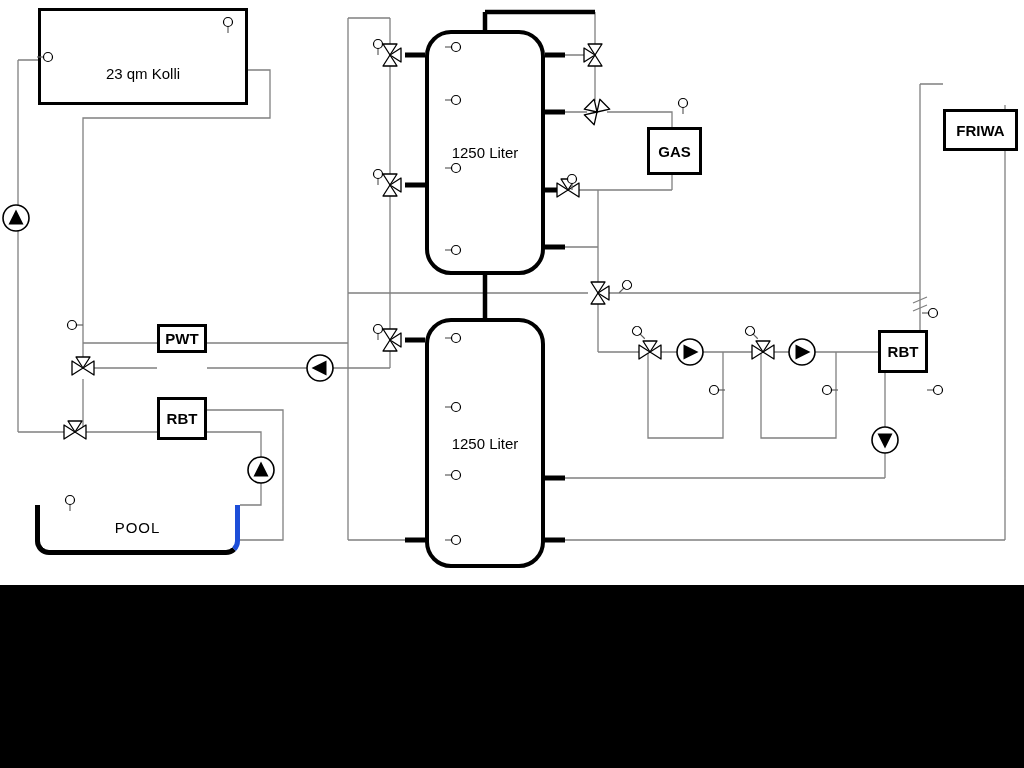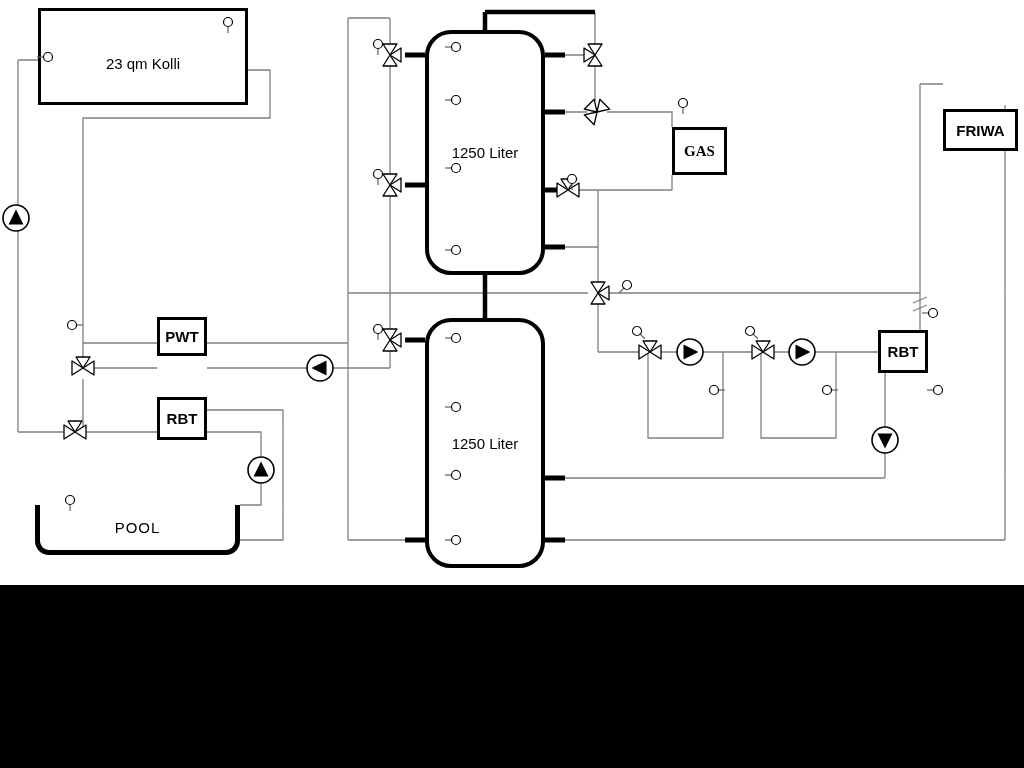--- a/index.html
+++ b/index.html
@@ -3,30 +3,30 @@
 <meta charset="utf-8">
 <style>
   html,body{margin:0;padding:0;background:#fff;}
   .stage{position:relative;width:1024px;height:768px;background:#ffffff;overflow:hidden;
          font-family:"Liberation Sans",sans-serif;color:#000;}
   svg.layer{position:absolute;left:0;top:0;z-index:1;}
   svg.layer.symbols{z-index:3;pointer-events:none;}
   .box{position:absolute;background:#fff;border:3px solid #000;z-index:2;
        display:flex;align-items:center;justify-content:center;font-size:15px;}
   .box .lbl{white-space:nowrap;}
-  #collector{left:38px;top:8px;width:210px;height:97px;align-items:flex-end;padding-bottom:30px;box-sizing:border-box;}
+  #collector{left:38px;top:8px;width:210px;height:97px;align-items:flex-end;padding-bottom:20px;box-sizing:border-box;}
   #tank1{left:425px;top:30px;width:120px;height:245px;border-width:4px;border-radius:26px;box-sizing:border-box;}
   #tank2{left:425px;top:318px;width:120px;height:250px;border-width:4px;border-radius:26px;box-sizing:border-box;}
-  #gas{left:672px;top:127px;width:55px;height:48px;box-sizing:border-box;font-weight:bold;font-family:Liberation Serif, serif;}
+  #gas{left:647px;top:127px;width:55px;height:48px;box-sizing:border-box;font-weight:bold;}
   #friwa{left:943px;top:63px;width:75px;height:42px;box-sizing:border-box;font-weight:bold;margin-top:46px;}
-  #pwt{left:157px;top:317px;width:50px;height:39px;box-sizing:border-box;font-weight:bold;}
+  #pwt{left:157px;top:324px;width:50px;height:29px;box-sizing:border-box;font-weight:bold;}
   #rbt-left{left:157px;top:397px;width:50px;height:43px;box-sizing:border-box;font-weight:bold;}
   #rbt-right{left:878px;top:330px;width:50px;height:43px;box-sizing:border-box;font-weight:bold;}
   #pool{left:35px;top:505px;width:205px;height:50px;background:transparent;border:none;
-        border-left:5px solid #000;border-right:5px solid #000000;border-bottom:5px solid #000;
+        border-left:5px solid #000;border-right:5px solid #1d4ed8;border-bottom:5px solid #000;
         border-radius:0 0 14px 14px;box-sizing:border-box;letter-spacing:1px;}
   #footer{position:absolute;left:0;top:585px;width:1024px;height:183px;background:#000;z-index:4;}
   .pipe{fill:none;stroke:#808080;stroke-width:1.3;}
   .pipe-thick{fill:none;stroke:#000;stroke-width:4.5;}
   .stub{fill:none;stroke:#000;stroke-width:5;}
   .vf{fill:#fff;stroke:#000;stroke-width:1.3;stroke-linejoin:round;}
   .pc{fill:#fff;stroke:#000;stroke-width:1.6;}
   .pt{fill:#000;}
   .sc{fill:#fff;stroke:#000;stroke-width:1.2;}
   .sl{stroke:#606060;stroke-width:1.2;}

